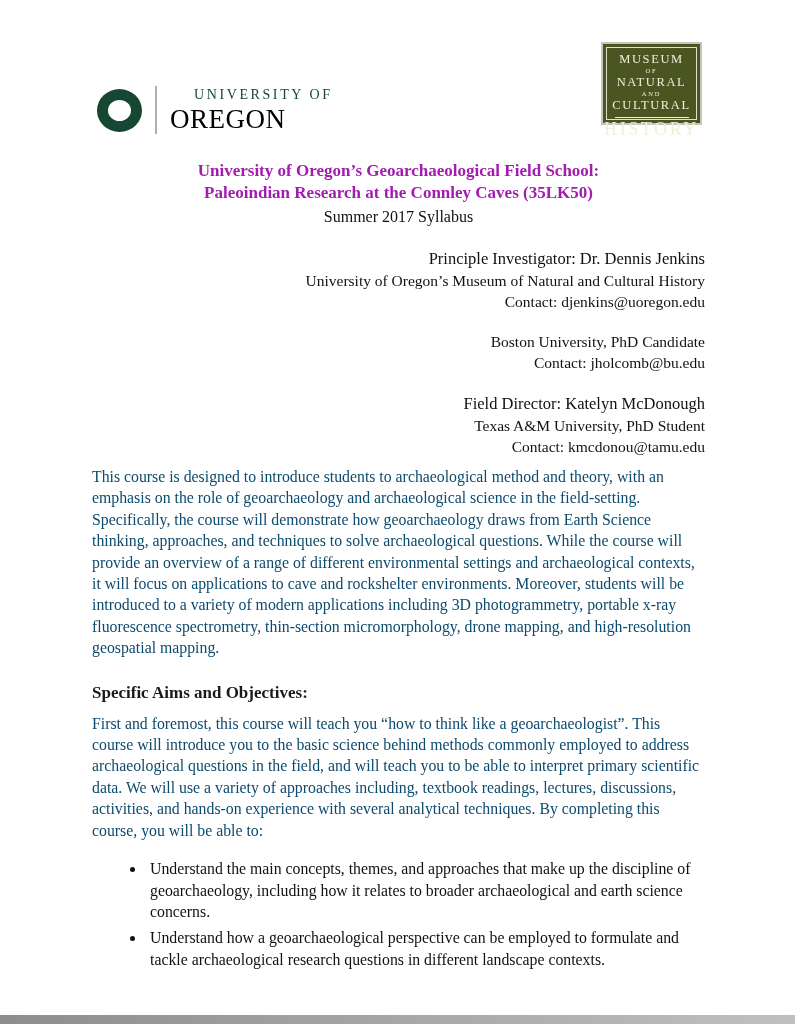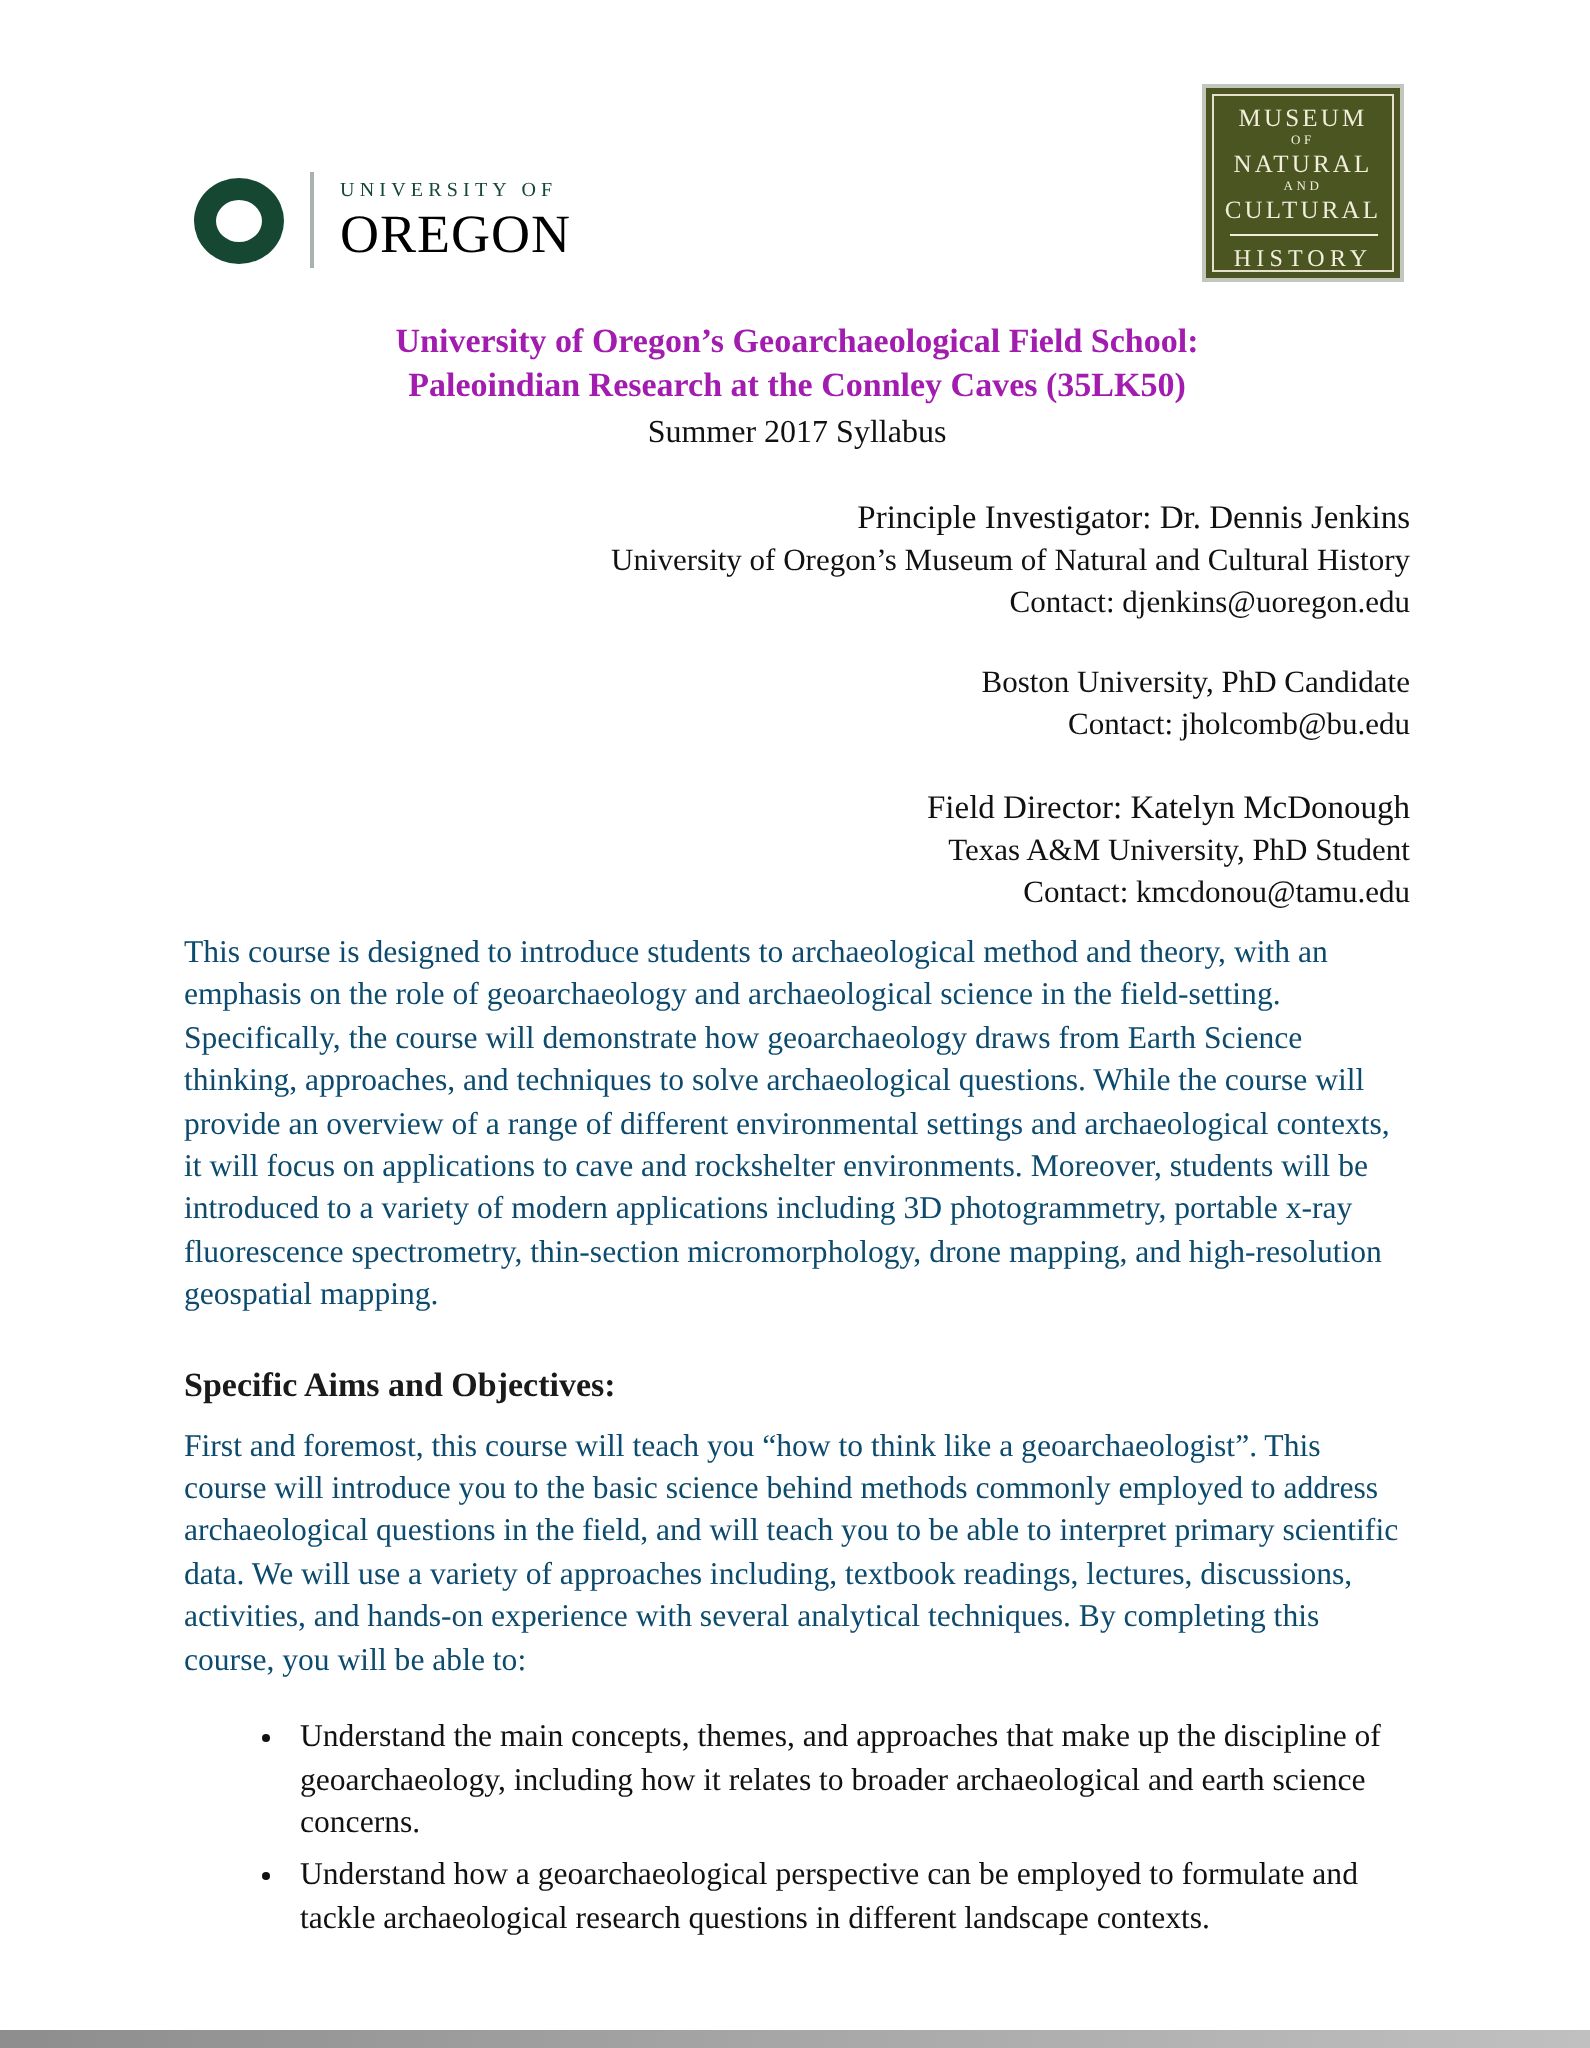--- a/index.html
+++ b/index.html
@@ -32,56 +32,57 @@
     border-radius: 50%;
   }
   .uo-divider {
     width: 2px;
     height: 48px;
     background: #a9b3ae;
     margin: 0 13px;
   }
   .uo-wordmark { display: flex; flex-direction: column; justify-content: center; }
   .uo-small {
-    font-size: 10px;
+    font-size: 14px;
     letter-spacing: 2.6px;
     color: #154733;
     font-family: "Liberation Serif", serif;
     margin-bottom: 2px;
+    margin-left: 24px;
   }
   .uo-big {
     font-size: 27px;
     letter-spacing: 0.5px;
     color: #000000;
     line-height: 28px;
   }
 
   .museum-logo {
     position: absolute;
     right: 93px;
     top: 42px;
     width: 101px;
-    height: 99px;
+    height: 83px;
     background: #4a5522;
     border: 2px solid #c3c6bc;
     padding-top: 8px;
     text-align: center;
     color: #f2eedb;
   }
   .museum-logo::before {
     content: '';
     position: absolute;
     top: 3px; left: 3px; right: 3px; bottom: 3px;
     border: 1px solid rgba(245,240,220,0.9);
     pointer-events: none;
   }
   .m-lg { font-size: 12.5px; letter-spacing: 1.6px; line-height: 15px; }
   .m-sm { font-size: 6.5px; letter-spacing: 1.8px; line-height: 8px; }
   .m-rule { width: 74px; height: 1px; background: #f2eedb; margin: 4px auto 3px; }
-  .m-hist { font-size: 12px; letter-spacing: 2.6px; line-height: 17px; }
+  .m-hist { font-size: 18px; letter-spacing: 2.6px; line-height: 17px; }
 
   
   .content { padding: 0 90px 0 92px; }
 
   .title-block { text-align: center; margin-top: 8px; }
   .title-line { font-weight: bold; font-size: 17px; line-height: 22px; color: #a21caf; }
   .subtitle { font-size: 16px; line-height: 22px; margin-top: 2px; }
 
   .person { text-align: right; margin-top: 19px; }
   .person-role { font-size: 16.5px; line-height: 23px; }

